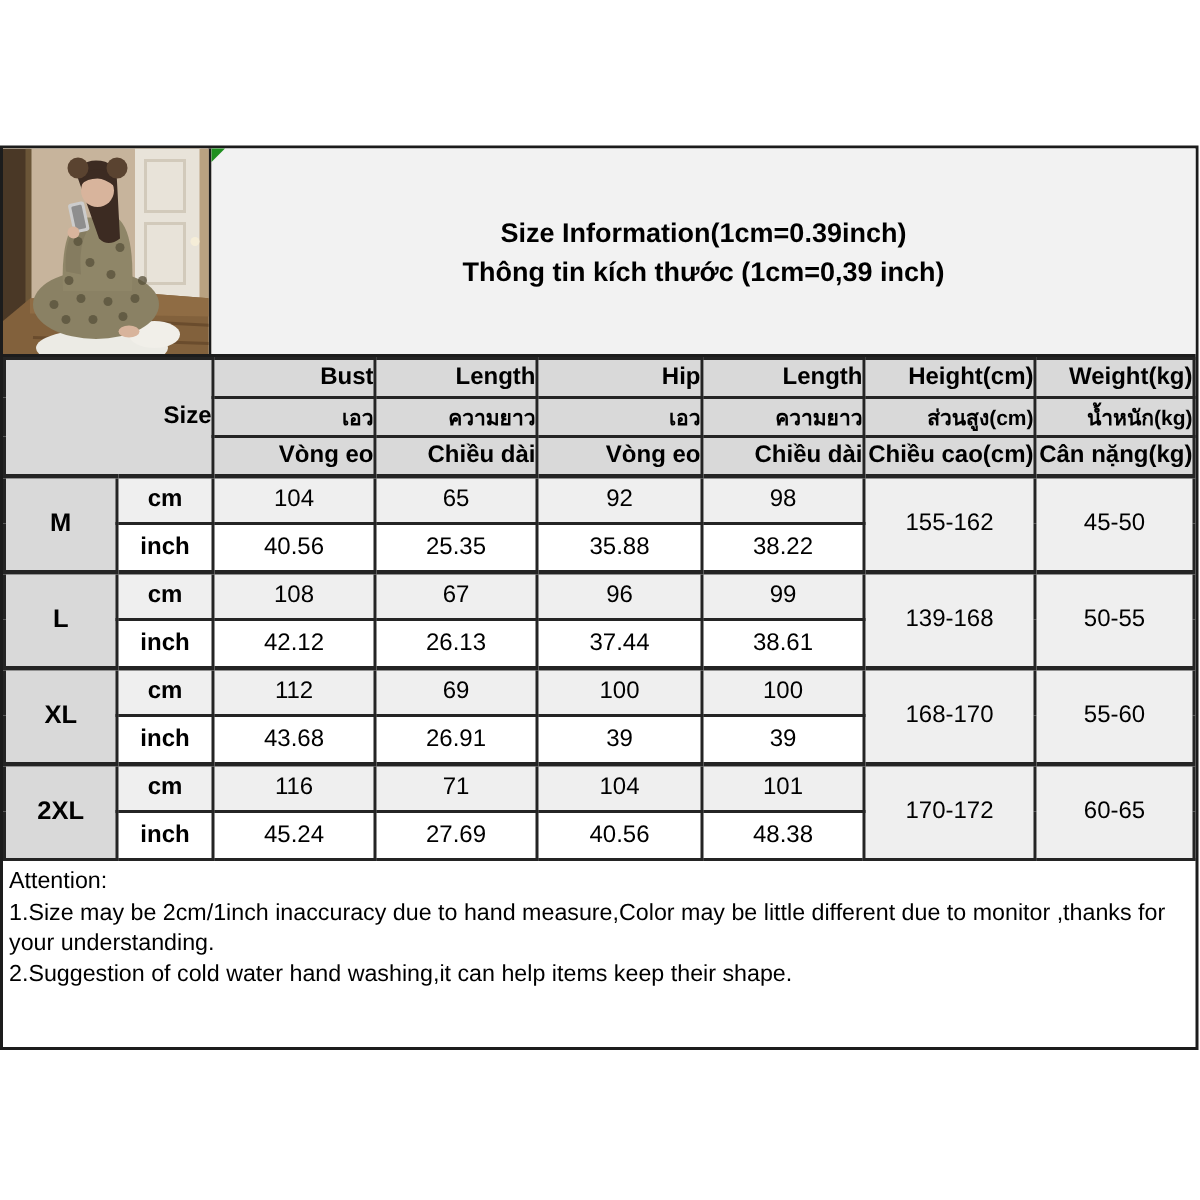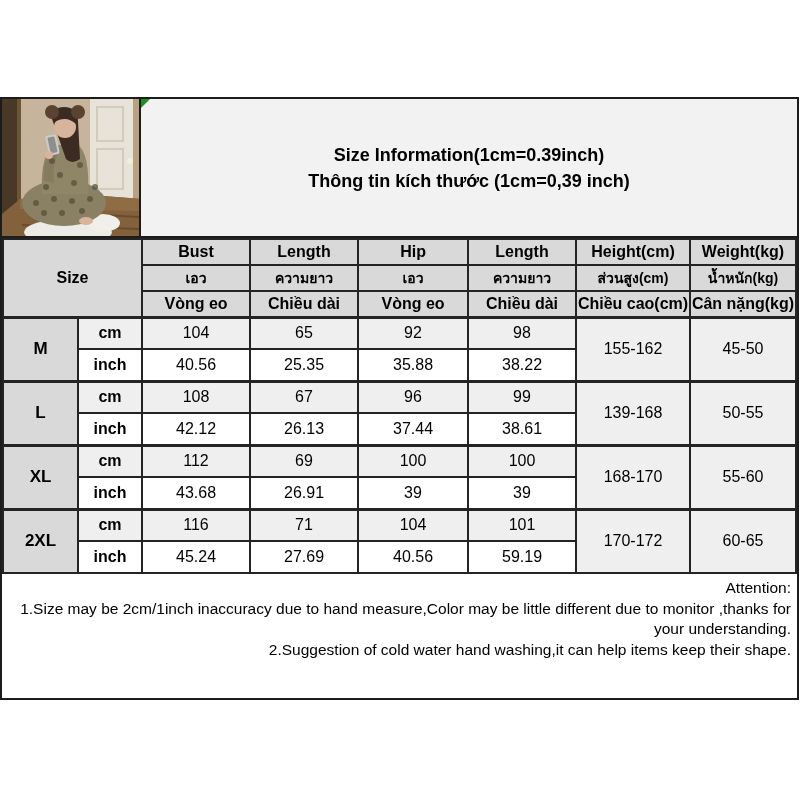--- a/index.html
+++ b/index.html
@@ -18,37 +18,37 @@
                 align-items:center; text-align:center; }
   .title-cell .tline { font-weight:bold; font-size:18px; line-height:26px; }
   .flag { position:absolute; left:0; top:0; width:0; height:0;
           border-top:9px solid #1f8f1f; border-right:9px solid transparent; }
 
   
   table.size-table { width:100%; border-collapse:collapse; table-layout:fixed; }
   table.size-table th, table.size-table td {
       border:2px solid #242424; text-align:center; vertical-align:middle;
       overflow:hidden; white-space:nowrap; }
-  tr.hdr th { background:#d9d9d9; height:26px; font-weight:bold; }
+  tr.hdr th { background:#d9d9d9; height:26px; font-weight:bold;text-align:right; }
   tr.hdr-en th { font-size:16px; }
   tr.hdr-th th { font-size:14px; }
   tr.hdr-vi th { font-size:16px; }
   th.size-big { background:#d9d9d9; font-size:30px; font-weight:bold; }
   th.size-name { background:#d9d9d9; font-size:17px; font-weight:bold; }
   td.unit { font-weight:bold; font-size:15px; }
   tr.row-cm  { height:32px; }
   tr.row-inch{ height:32px; }
   tr.row-cm  td { background:#efefef; font-size:16px; }
   tr.row-inch td { background:#ffffff; font-size:16px; }
   td.range { background:#efefef; font-size:16px;margin-top:46px; }
   tr.group-start th, tr.group-start td { border-top-width:3px; }
 
   
   .attention { padding:4px 6px 0 4px; font-size:15.5px; line-height:20.5px;
-               white-space:normal;text-align:right; }
+               white-space:normal; }
 </style>
 </head>
 <body>
 
 <div class="sheet">
 
   <div class="top-band">
 
     <div class="photo-cell">
       <svg width="139" height="139" viewBox="0 0 139 139">
@@ -217,21 +217,21 @@
       <td>104</td>
       <td>101</td>
       <td class="range" rowspan="2">170-172</td>
       <td class="range" rowspan="2">60-65</td>
     </tr>
     <tr class="row-inch">
       <td class="unit">inch</td>
       <td>45.24</td>
       <td>27.69</td>
       <td>40.56</td>
-      <td>59.19</td>
+      <td>48.38</td>
     </tr>
   </tbody>
     </table>
 
   <div class="attention">
     <div>Attention:</div>
     <div>1.Size may be 2cm/1inch inaccuracy due to hand measure,Color may be little different due to monitor ,thanks for your understanding.</div>
     <div>2.Suggestion of cold water hand washing,it can help items keep their shape.</div>
   </div>
 

